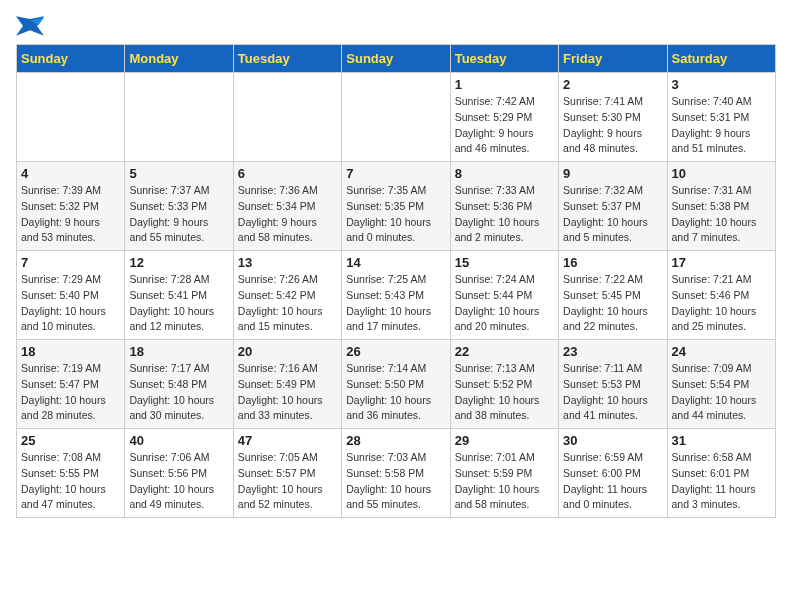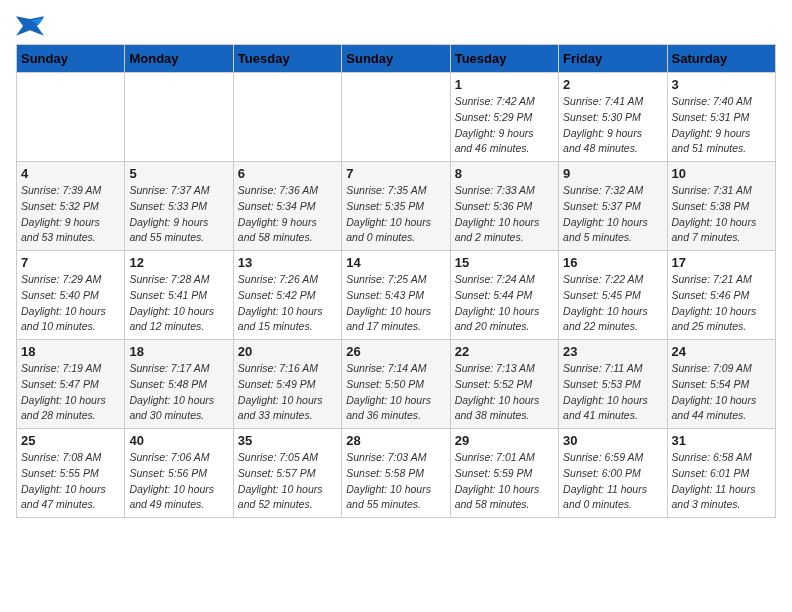--- a/index.html
+++ b/index.html
@@ -42,21 +42,21 @@
       font-size: 16px;
       color: #444;
     }
     .calendar {
       width: 100%;
       border-collapse: collapse;
       font-size: 11px;
     }
     .calendar thead tr th {
       background: #1565C0;
-      color: #000000;
+      color: #fde047;
       padding: 6px 4px;
       text-align: left;
       font-size: 13px;
       font-weight: bold;
       border: 1px solid #ccc;
     }
     .calendar tbody tr td {
       border: 1px solid #ccc;
       vertical-align: top;
       padding: 4px;
@@ -70,21 +70,20 @@
     .day-number {
       font-size: 13px;
       font-weight: bold;
       color: #222;
       margin-bottom: 2px;
     }
     .day-info {
       font-size: 10.5px;
       color: #333;
       line-height: 1.5;
-      font-style: italic;
     }
     .empty-cell {
       background: #fff !important;
     }
   </style>
 </head>
 <body>
 
 <div class="header">
   <div class="logo">
@@ -228,21 +227,21 @@
       <tr>
         <td>
           <div class="day-number">25</div>
           <div class="day-info">Sunrise: 7:08 AM<br>Sunset: 5:55 PM<br>Daylight: 10 hours<br>and 47 minutes.</div>
         </td>
         <td>
           <div class="day-number">40</div>
           <div class="day-info">Sunrise: 7:06 AM<br>Sunset: 5:56 PM<br>Daylight: 10 hours<br>and 49 minutes.</div>
         </td>
         <td>
-          <div class="day-number">35</div>
+          <div class="day-number">47</div>
           <div class="day-info">Sunrise: 7:05 AM<br>Sunset: 5:57 PM<br>Daylight: 10 hours<br>and 52 minutes.</div>
         </td>
         <td>
           <div class="day-number">28</div>
           <div class="day-info">Sunrise: 7:03 AM<br>Sunset: 5:58 PM<br>Daylight: 10 hours<br>and 55 minutes.</div>
         </td>
         <td>
           <div class="day-number">29</div>
           <div class="day-info">Sunrise: 7:01 AM<br>Sunset: 5:59 PM<br>Daylight: 10 hours<br>and 58 minutes.</div>
         </td>

